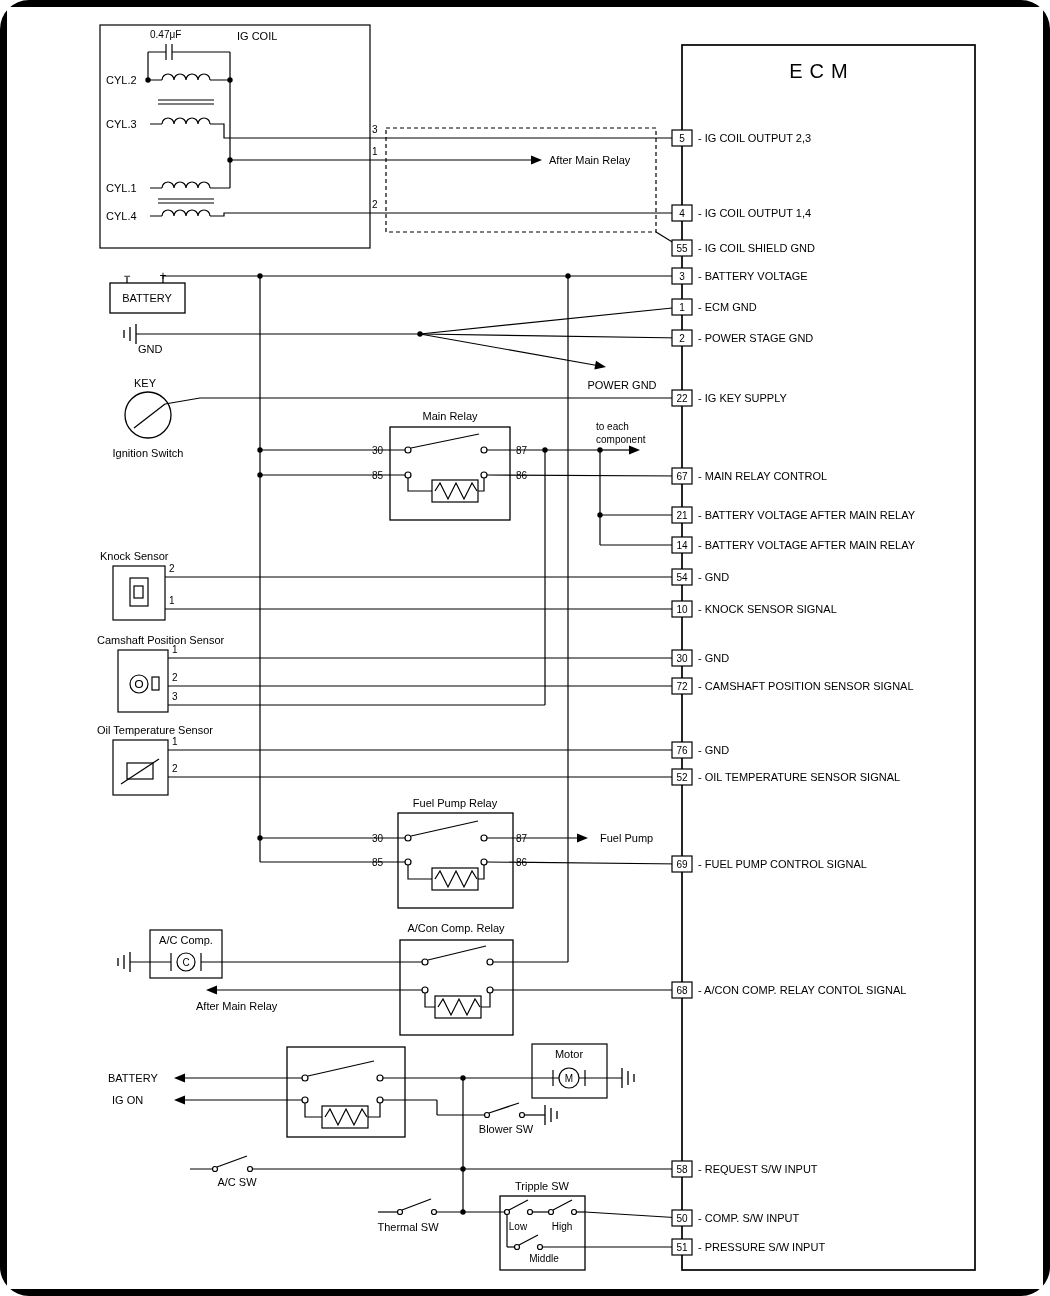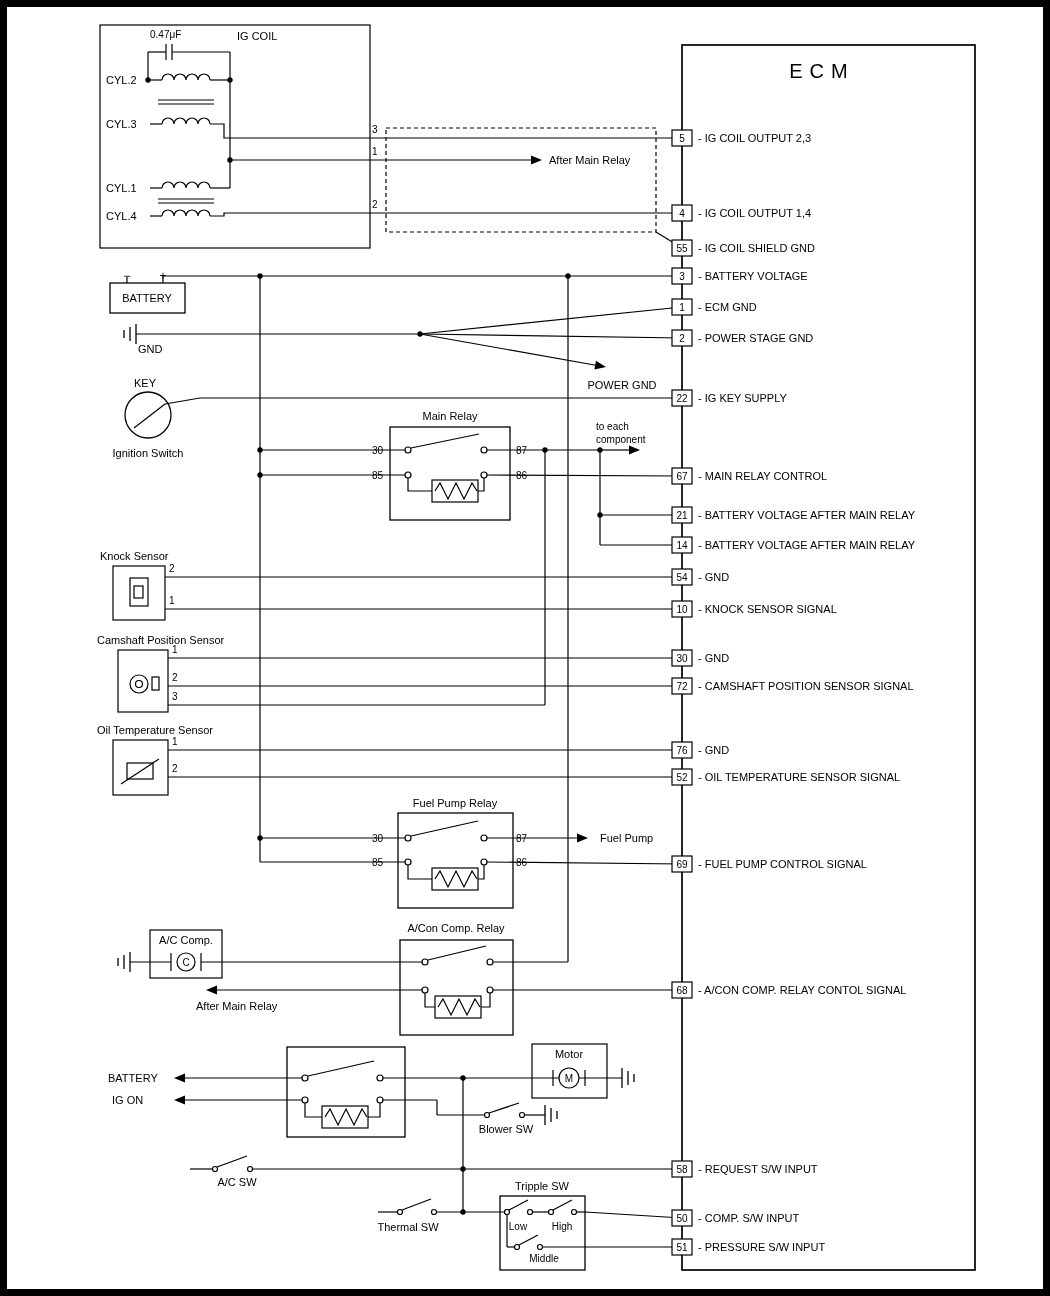--- a/index.html
+++ b/index.html
@@ -1,16 +1,16 @@
 <!DOCTYPE html>
 <html><head>
 <meta charset="utf-8">
 <style>
   html,body{margin:0;padding:0;background:#ffffff;}
-  .page{position:relative;width:1050px;height:1296px;background:#fff;overflow:hidden;}
+  .page{position:relative;width:1050px;height:1296px;background:#fff;overflow:hidden;border-radius:29px;}
   svg{position:absolute;left:0;top:0;}
   .w line,.w polyline{stroke:#000;stroke-width:1.2;fill:none;}
   .bx{fill:none;stroke:#000;stroke-width:1.3;}
   .bxe{fill:none;stroke:#000;stroke-width:1.7;}
   .bxw{fill:#fff;stroke:#000;stroke-width:1.2;}
   .dash{fill:none;stroke:#000;stroke-width:1.2;stroke-dasharray:4 3;}
   .dot{fill:#000;stroke:none;}
   .arr{fill:#000;stroke:none;}
   .ct{fill:#fff;stroke:#000;stroke-width:1.2;}
   .sym line,.sym path,.sym circle,.sym rect{stroke:#000;stroke-width:1.2;fill:none;}

